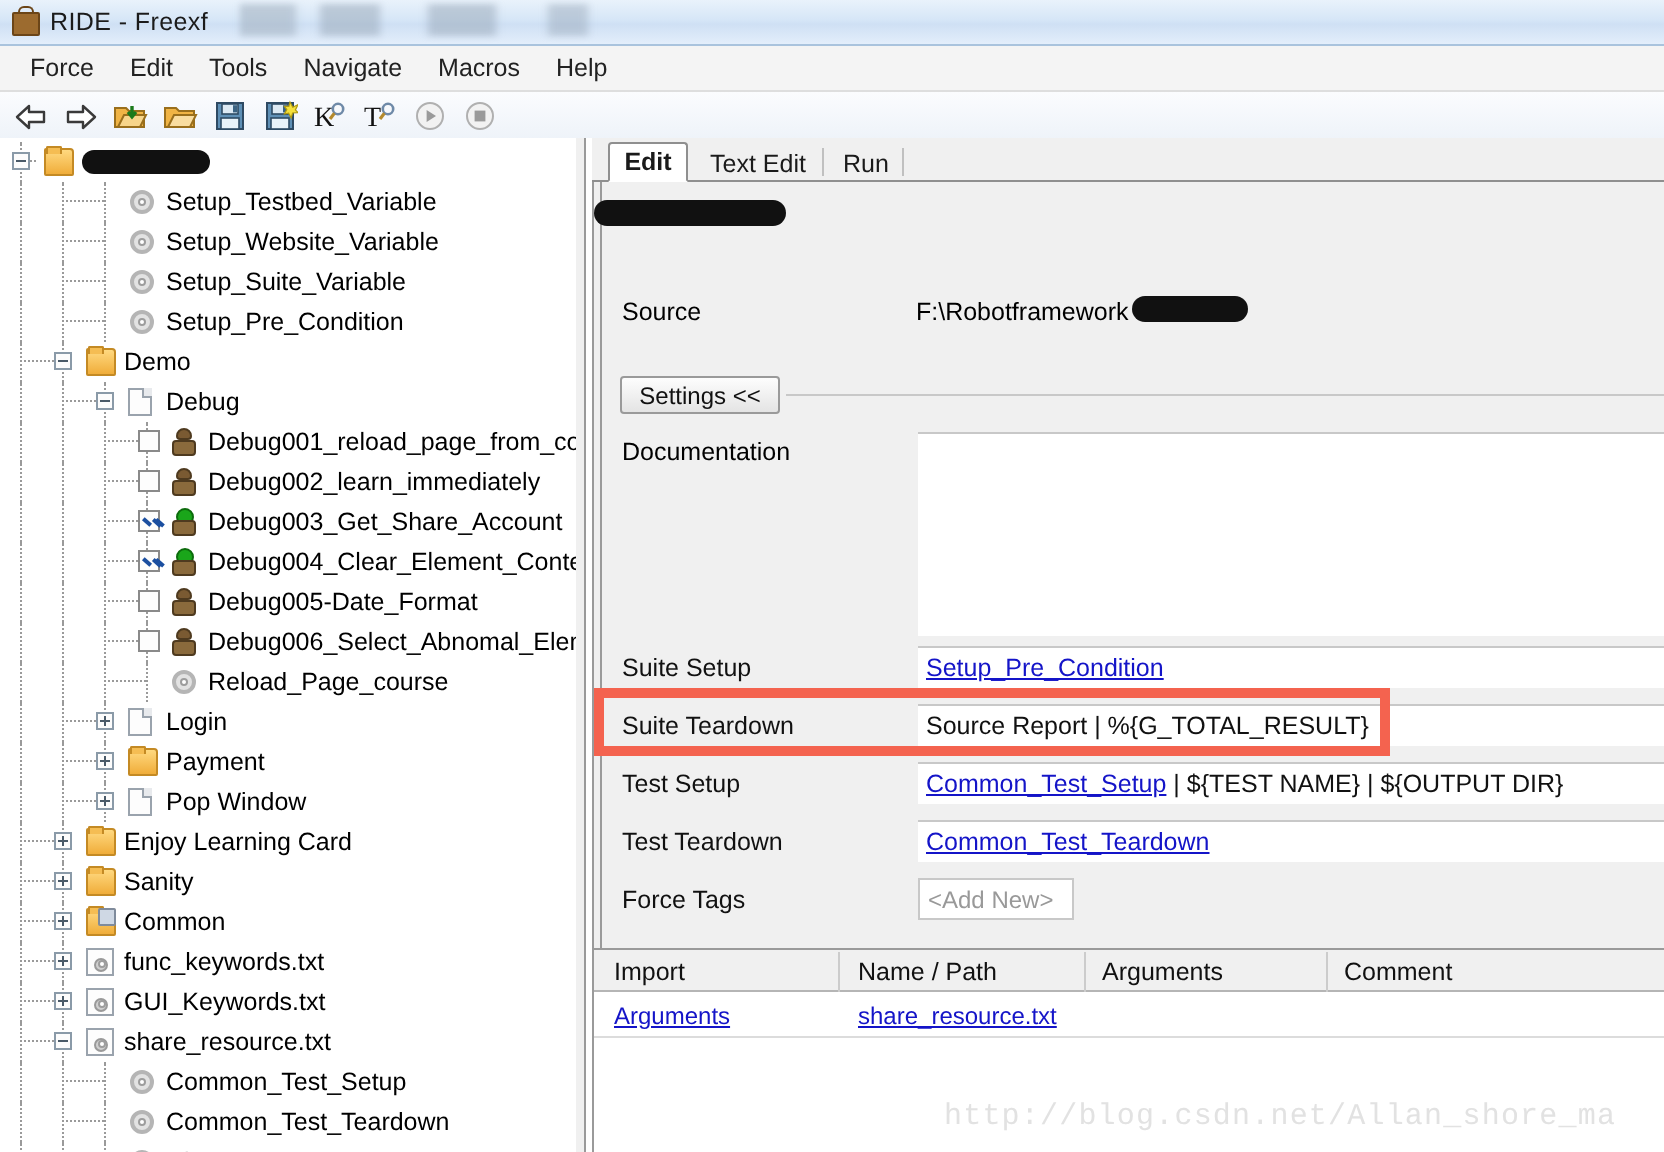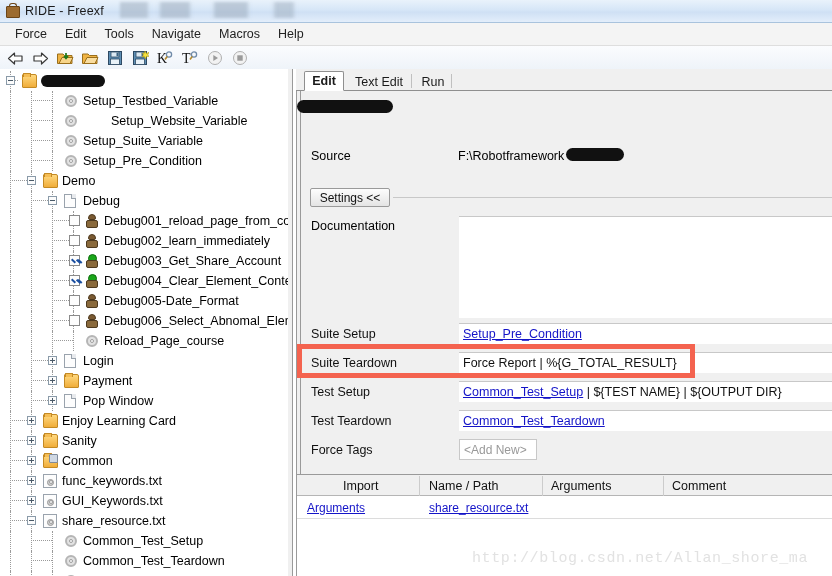--- a/index.html
+++ b/index.html
@@ -389,21 +389,21 @@
           <div class="elbow" style="left: 31px; width: 21px;"></div>
           <div class="ico gear" style="left: 64px;"></div>
           <div class="lbl" style="position: absolute; left: 83px; top: 0px;">Setup_Testbed_Variable</div>
         </div>
         <div class="row" style="top: 42px; position: absolute; left: 0px; width: 288px;">
           <div class="guide" style="left: 10px;"></div>
           <div class="guide" style="left: 31px;"></div>
           <div class="guide" style="left: 52px;"></div>
           <div class="elbow" style="left: 31px; width: 21px;"></div>
           <div class="ico gear" style="left: 64px;"></div>
-          <div class="lbl" style="position: absolute; left: 83px; top: 0px; margin-left: 28px;">Setup_Website_Variable</div>
+          <div class="lbl" style="position: absolute; left: 83px; top: 0px;">Setup_Website_Variable</div>
         </div>
         <div class="row" style="top: 62px; position: absolute; left: 0px; width: 288px;">
           <div class="guide" style="left: 10px;"></div>
           <div class="guide" style="left: 31px;"></div>
           <div class="guide" style="left: 52px;"></div>
           <div class="elbow" style="left: 31px; width: 21px;"></div>
           <div class="ico gear" style="left: 64px;"></div>
           <div class="lbl" style="position: absolute; left: 83px; top: 0px;">Setup_Suite_Variable</div>
         </div>
         <div class="row" style="top: 82px; position: absolute; left: 0px; width: 288px;">
@@ -628,41 +628,41 @@
         <div class="doc-label">Documentation</div>
         <div class="doc-box"></div>
 
         <div class="fld" style="top:230px;">
           <div class="flabel">Suite Setup</div>
           <div class="fval link"><u>Setup_Pre_Condition</u></div>
         </div>
 
         <div class="fld" style="top:259px;">
           <div class="flabel">Suite Teardown</div>
-          <div class="fval plain">Force Report | %{G_TOTAL_RESULT}</div>
+          <div class="fval plain">Source Report | %{G_TOTAL_RESULT}</div>
         </div>
         <div class="redbox"></div>
 
         <div class="fld" style="top:288px;">
           <div class="flabel">Test Setup</div>
           <div class="fval"><u style="color:#1414c8;">Common_Test_Setup</u><span> | ${TEST NAME} | ${OUTPUT DIR}</span></div>
         </div>
 
         <div class="fld" style="top:317px;">
           <div class="flabel">Test Teardown</div>
           <div class="fval link"><u>Common_Test_Teardown</u></div>
         </div>
 
         <div class="fld" style="top:346px;">
           <div class="flabel">Force Tags</div>
           <div class="addnew">&lt;Add New&gt;</div>
         </div>
 
         <div class="tbl-head">
-          <div class="th" style="left:10px;margin-left:36px;">Import</div>
+          <div class="th" style="left:10px;">Import</div>
           <div class="tb-sep" style="left:122px;"></div>
           <div class="th" style="left:132px;">Name / Path</div>
           <div class="tb-sep" style="left:245px;"></div>
           <div class="th" style="left:254px;">Arguments</div>
           <div class="tb-sep" style="left:366px;"></div>
           <div class="th" style="left:375px;">Comment</div>
         </div>
         <div class="tbl-body">
           <div style="position:absolute;left:0;top:0;width:536px;height:22px;">
             <div class="td" style="left:10px;">Arguments</div>

